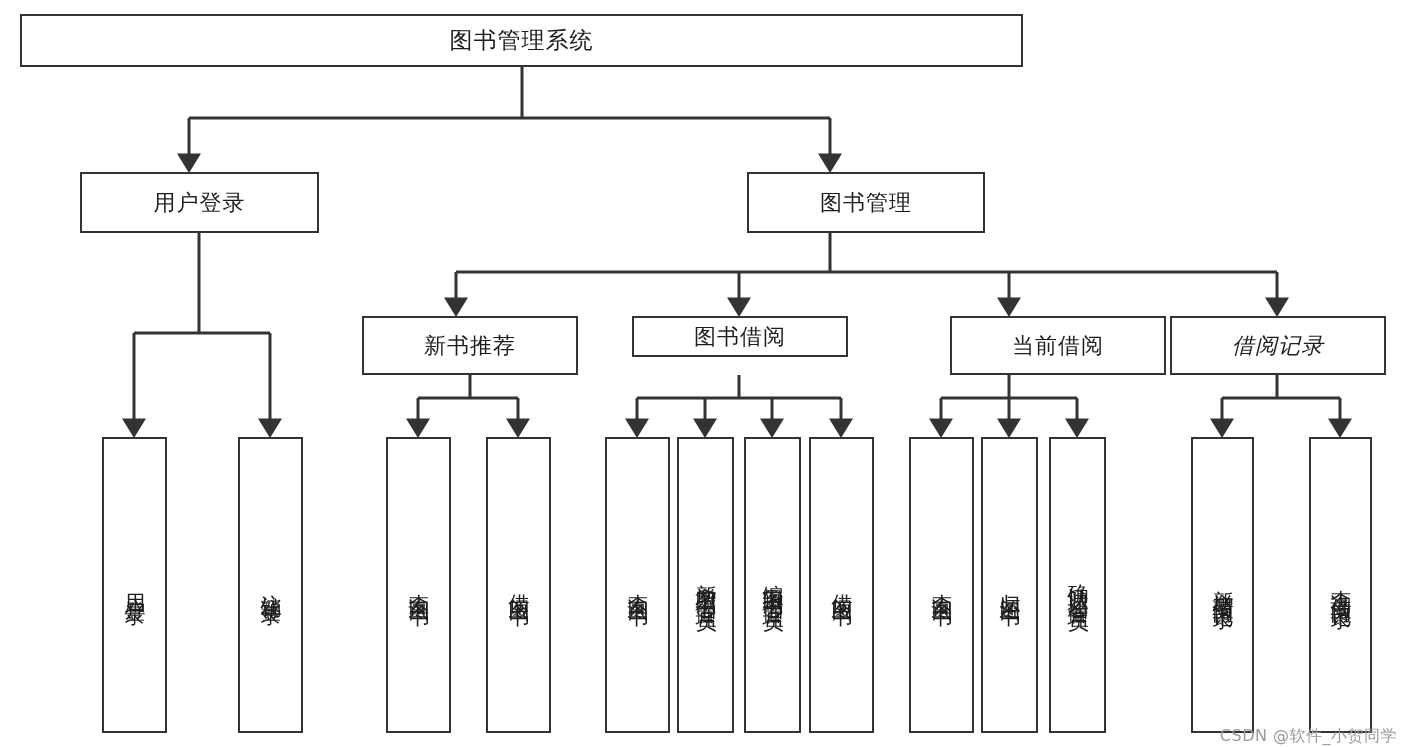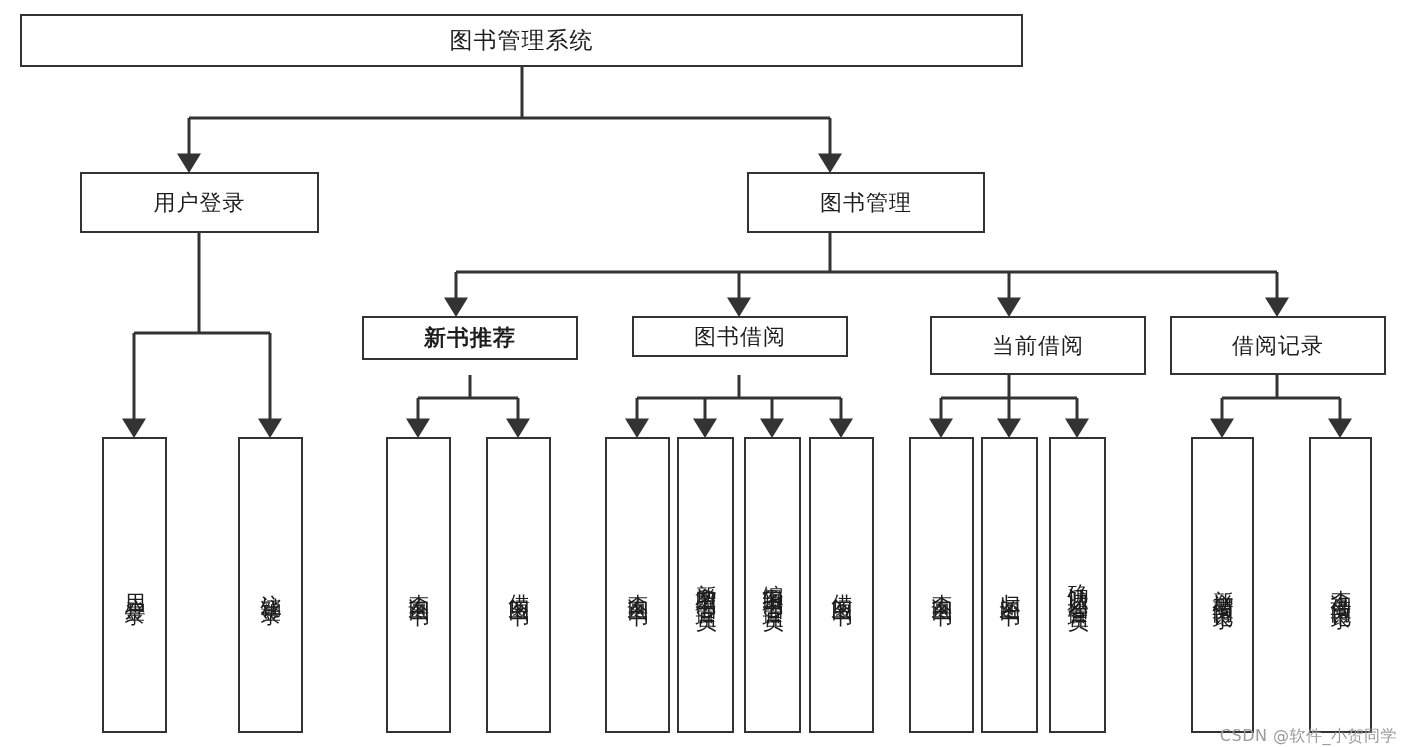--- a/index.html
+++ b/index.html
@@ -133,33 +133,33 @@
   </div>
 
   <div class="node h" style="left:80px;top:172px;width:239px;height:61px;">
     <span class="htext">用户登录</span>
   </div>
 
   <div class="node h" style="left:711px;top:172px;width:238px;height:61px;margin-left:36px;">
     <span class="htext">图书管理</span>
   </div>
 
-  <div class="node h" style="left:362px;top:316px;width:216px;height:44px;font-weight:bold;">
+  <div class="node h" style="left:362px;top:316px;width:216px;height:59px;">
     <span class="htext">新书推荐</span>
   </div>
 
   <div class="node h" style="left:632px;top:316px;width:216px;height:41px;">
     <span class="htext">图书借阅</span>
   </div>
 
-  <div class="node h" style="left:930px;top:316px;width:216px;height:59px;">
+  <div class="node h" style="left:950px;top:316px;width:216px;height:59px;">
     <span class="htext">当前借阅</span>
   </div>
 
-  <div class="node h" style="left:1170px;top:316px;width:216px;height:59px;">
+  <div class="node h" style="left:1170px;top:316px;width:216px;height:59px;font-style:italic;">
     <span class="htext">借阅记录</span>
   </div>
 
   <div class="node v" style="left:102px;top:437px;width:65px;height:296px;">
     <span class="vtext">用户登录</span>
   </div>
 
   <div class="node v" style="left:238px;top:437px;width:65px;height:296px;">
     <span class="vtext">注销登录</span>
   </div>

